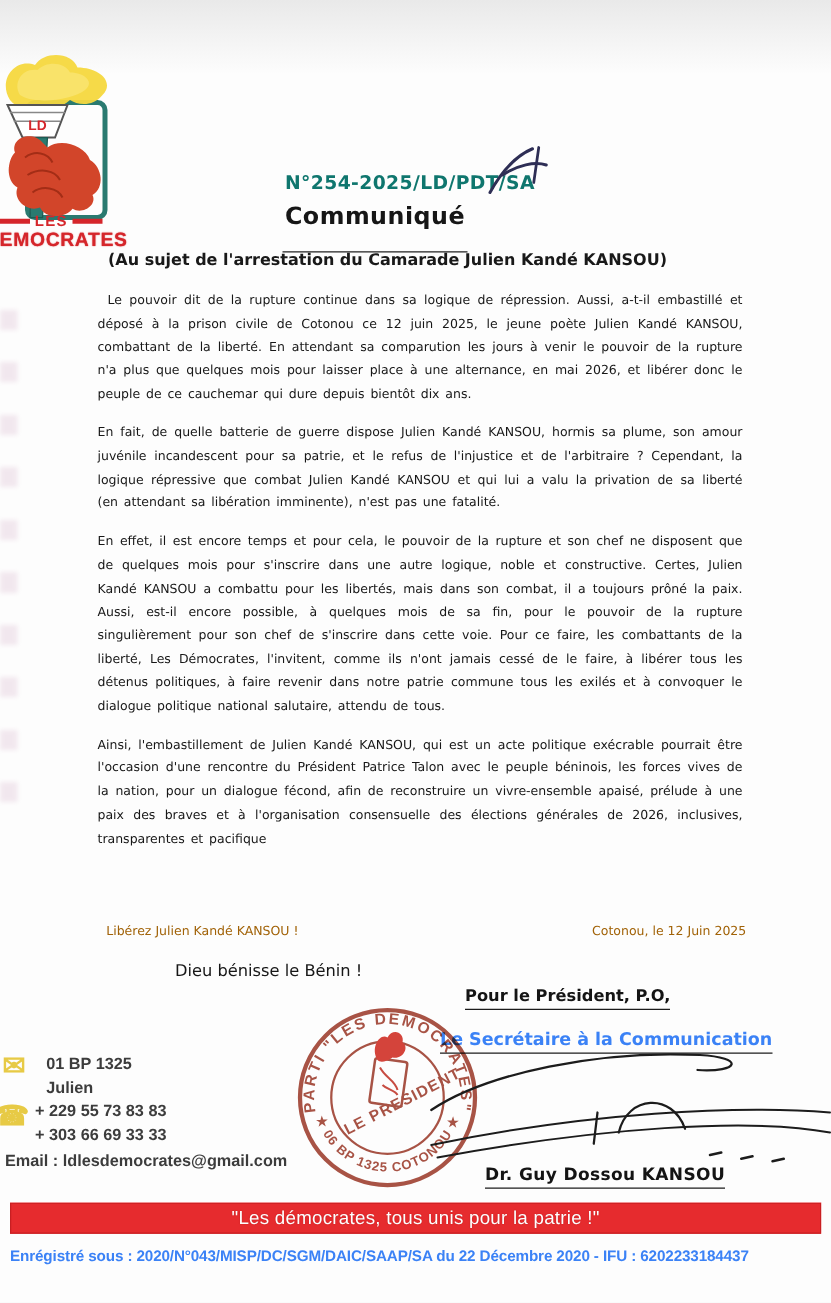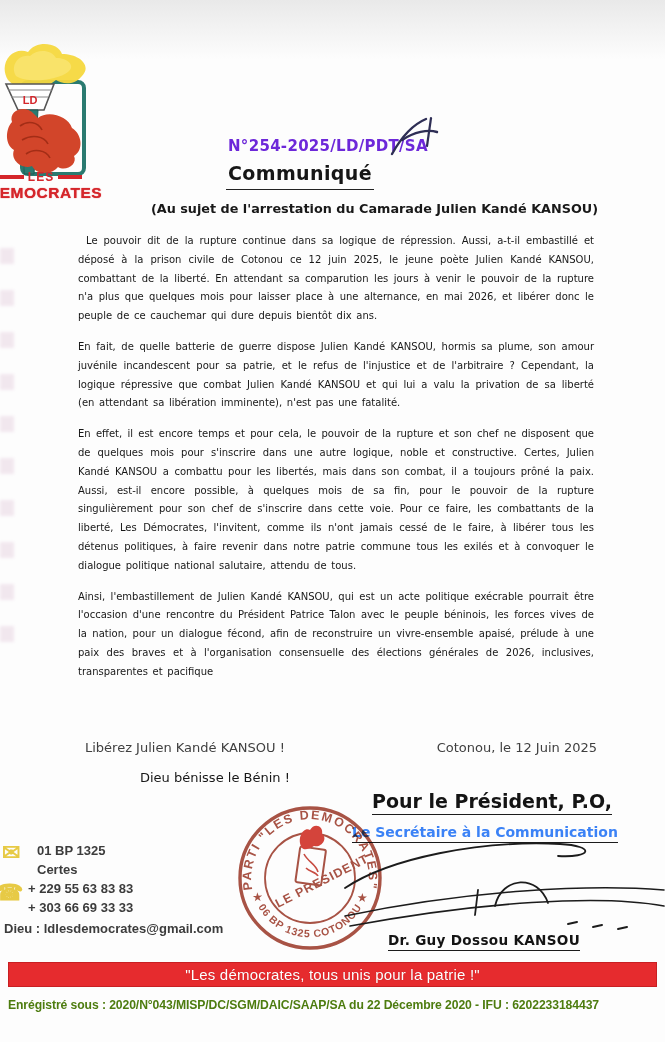--- a/index.html
+++ b/index.html
@@ -14,38 +14,38 @@
   .logo{position:absolute;left:-10px;top:34px;width:125px;height:170px;}
   .logo svg{position:absolute;left:8px;top:8px;}
   .logo-les{position:absolute;left:10px;top:136px;width:82px;display:flex;align-items:center;gap:4px;
     color:#d5262b;font-weight:bold;font-size:12px;letter-spacing:1px;font-family:"Liberation Sans",sans-serif;}
   .logo-les .bar{flex:1;height:4px;background:#d5262b;}
   .logo-dem{position:absolute;left:-2px;top:150px;width:120px;color:#d5262b;font-weight:bold;
     font-size:15.5px;letter-spacing:.5px;font-family:"Liberation Sans",sans-serif;
     text-shadow:0 0 1px #d5262b;white-space:nowrap;}
 
   
-  .ref{position:absolute;left:228px;top:137px;font-size:15px;font-weight:600;color:#6d28d9;letter-spacing:.3px;}
+  .ref{position:absolute;left:228px;top:137px;font-size:15px;font-weight:600;color:#0f766e;letter-spacing:.3px;}
   .ref-mark{position:absolute;left:382px;top:112px;}
   .title{position:absolute;left:180px;top:162px;width:240px;text-align:center;font-size:19px;font-weight:bold;
     color:#161616;letter-spacing:.4px;}
-  .title span{border-bottom:1.8px solid #222;padding:0 2px 5px;}
-  .subtitle{position:absolute;left:22px;top:201px;width:576px;text-align:right;font-size:12.8px;
+  .title span{border-bottom:1.8px solid #222;padding:0 2px 17px;}
+  .subtitle{position:absolute;left:22px;top:201px;width:576px;text-align:center;font-size:12.8px;
     font-weight:bold;color:#191919;}
 
   
   .bodytext{position:absolute;left:78px;top:232px;width:516px;color:#171717;}
   .bodytext p{margin:0 0 12px;font-size:10px;line-height:18.8px;text-align:justify;word-spacing:1.5px;}
   .bodytext p:first-child{text-indent:8px;}
   .liberez-row{position:absolute;left:85px;top:740px;width:512px;display:flex;justify-content:space-between;
-    font-size:13px;color:#404040;align-items:center;}
+    font-size:10px;color:#a16207;align-items:center;}
   .blessing{position:absolute;left:140px;top:770px;font-size:13px;color:#171717;}
 
   
-  .for-president{position:absolute;left:372px;top:790px;font-size:19px;font-weight:bold;color:#141414;
+  .for-president{position:absolute;left:372px;top:790px;font-size:13px;font-weight:bold;color:#141414;
     border-bottom:1.6px solid #1c1c1c;padding-bottom:2px;}
   .sig-role{position:absolute;left:352px;top:824px;font-size:14px;font-weight:bold;color:#3b82f6;
     border-bottom:1.6px solid #1c1c1c;padding-bottom:2px;}
   .sig-name{position:absolute;left:388px;top:932px;font-size:13.6px;font-weight:bold;color:#141414;
     border-bottom:1.6px solid #1c1c1c;padding-bottom:2px;letter-spacing:.3px;}
   .stamp{position:absolute;left:232px;top:800px;opacity:.88;mix-blend-mode:multiply;}
   .stamp text{font-family:"Liberation Sans",sans-serif;font-weight:bold;fill:#9d3b2b;}
   .signature{position:absolute;left:330px;top:828px;}
 
   
@@ -53,21 +53,21 @@
     font-weight:bold;color:#3c3c3c;font-size:13px;}
   .c-line{position:absolute;white-space:nowrap;}
   .c-icon{position:absolute;color:#e7ca45;font-size:22px;line-height:22px;}
 
   
   .banner{position:absolute;left:8px;top:962px;width:649px;height:25px;background:#e62b2e;
     box-shadow:inset 0 0 0 1px #c81f22;display:flex;align-items:center;justify-content:center;
     color:#fff;font-size:15px;font-family:"Liberation Sans",sans-serif;letter-spacing:.2px;
     text-shadow:0 0 1px #b01a1d;}
   .footer{position:absolute;left:8px;top:998px;width:652px;font-family:"Liberation Sans",sans-serif;
-    font-weight:bold;font-size:12.2px;color:#4d7c0f;letter-spacing:-.1px;white-space:nowrap;}
+    font-weight:bold;font-size:12.2px;color:#3b82f6;letter-spacing:-.1px;white-space:nowrap;}
 </style>
 </head>
 <body>
 
 <div class="page">
   <div class="top-shade"></div>
   <div class="bleed"></div>
 
   <div class="logo">
     <svg width="100" height="135" viewBox="0 0 100 135">
@@ -150,22 +150,22 @@
     <path d="M165,78 C172,48 208,46 218,75" stroke="#1c1c1c" stroke-width="1.8" fill="none" stroke-linecap="round"></path>
     <path d="M148,62 L145,87" stroke="#1c1c1c" stroke-width="1.8" fill="none" stroke-linecap="round"></path>
     <path d="M238,96 l9,-2 M263,99 l9,-2 M288,101 l9,-2" stroke="#1c1c1c" stroke-width="2" fill="none" stroke-linecap="round"></path>
   </svg>
 
   <div class="sig-name">Dr. Guy Dossou KANSOU</div>
 
   <div class="contact">
     <span class="c-icon" style="left:2px;top:2px">✉</span>
     <span class="c-line" style="left:37px;top:3px">01 BP 1325</span>
-    <span class="c-line" style="left:37px;top:22px">Certes</span>
+    <span class="c-line" style="left:37px;top:22px">Julien</span>
     <span class="c-icon" style="left:-4px;top:42px">☎</span>
-    <span class="c-line" style="left:28px;top:41px">+ 229 55 63 83 83</span>
+    <span class="c-line" style="left:28px;top:41px">+ 229 55 73 83 83</span>
     <span class="c-line" style="left:28px;top:60px">+ 303 66 69 33 33</span>
-    <span class="c-line" style="left:4px;top:81px">Dieu : ldlesdemocrates@gmail.com</span>
+    <span class="c-line" style="left:4px;top:81px">Email : ldlesdemocrates@gmail.com</span>
   </div>
 
   <div class="banner">"Les démocrates, tous unis pour la patrie !"</div>
   <div class="footer">Enrégistré sous : 2020/N°043/MISP/DC/SGM/DAIC/SAAP/SA du 22 Décembre 2020  -  IFU : 6202233184437</div>
 </div>
 
 </body></html>

